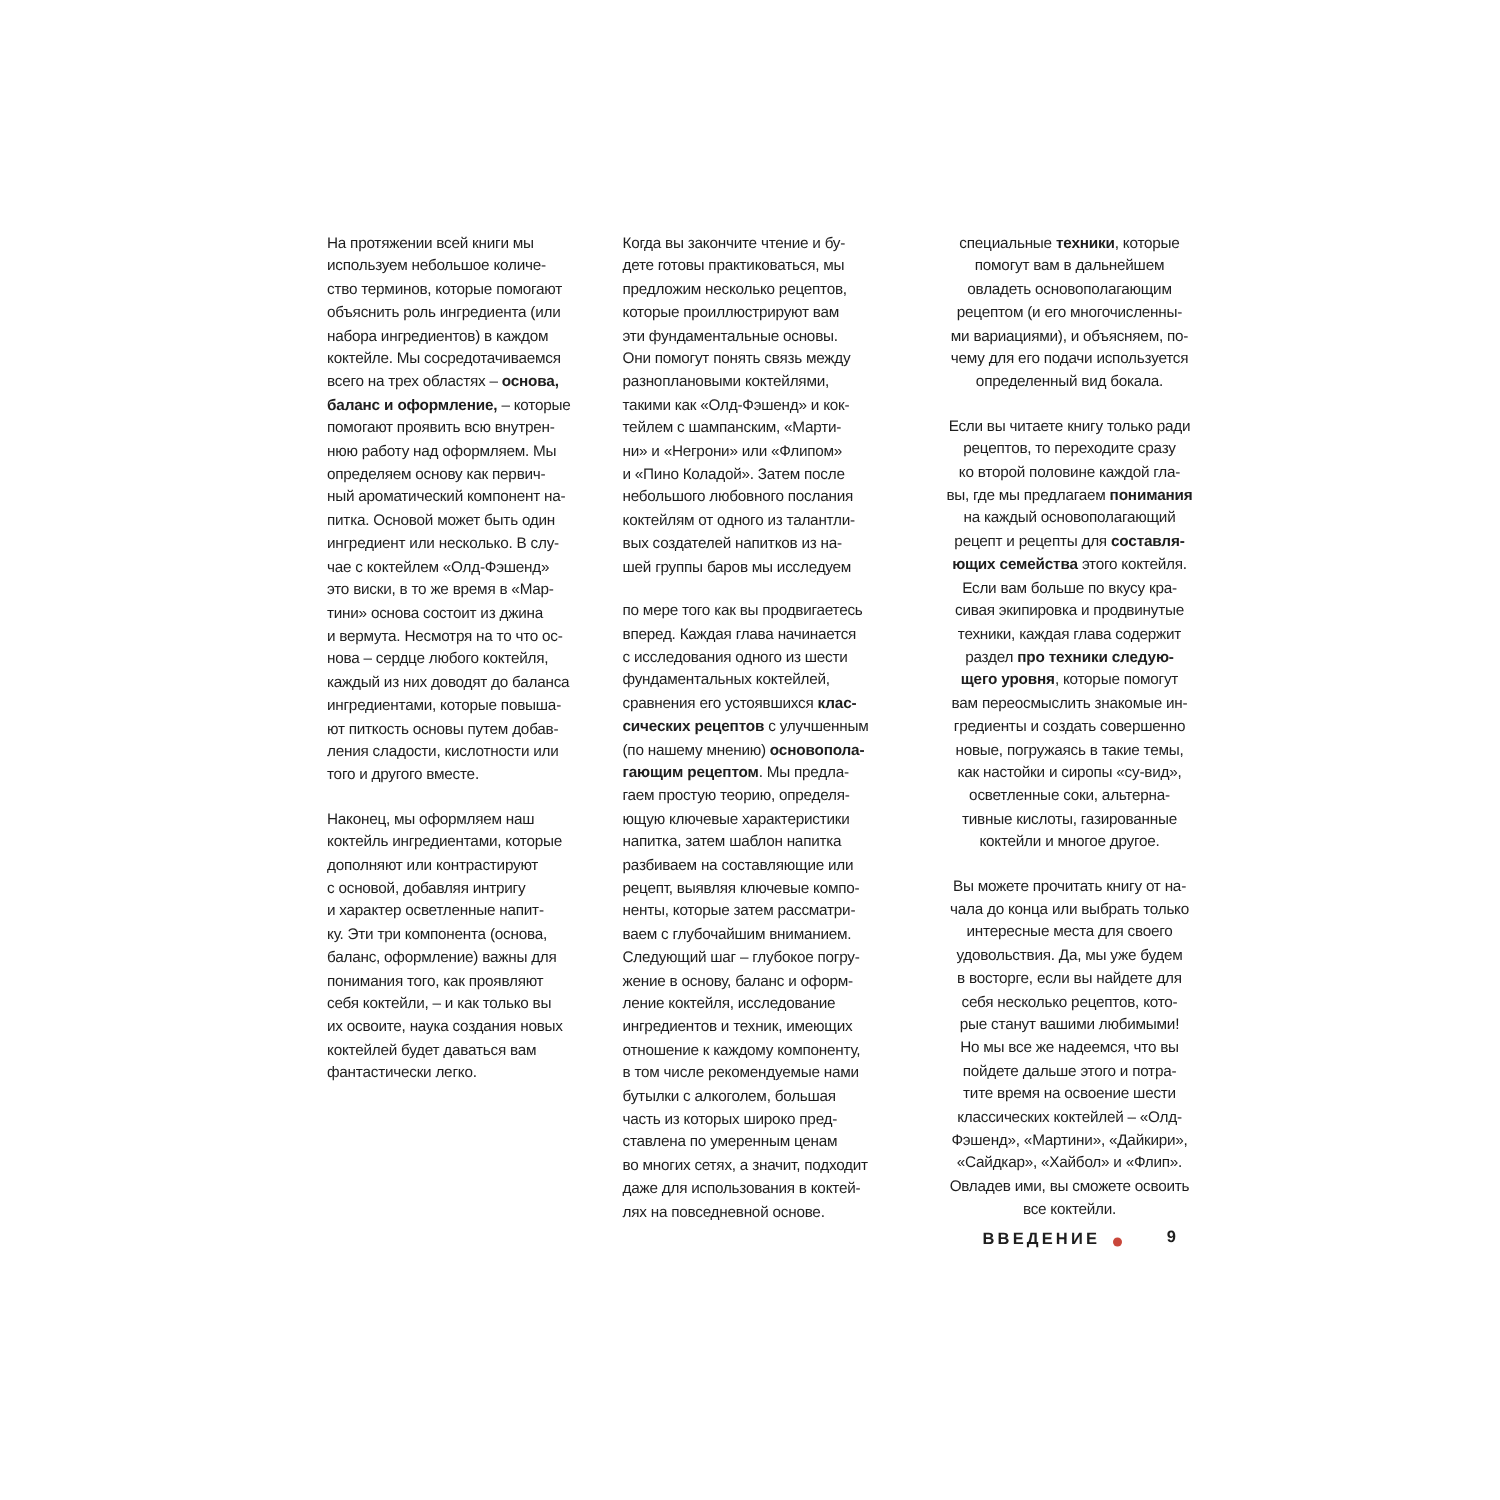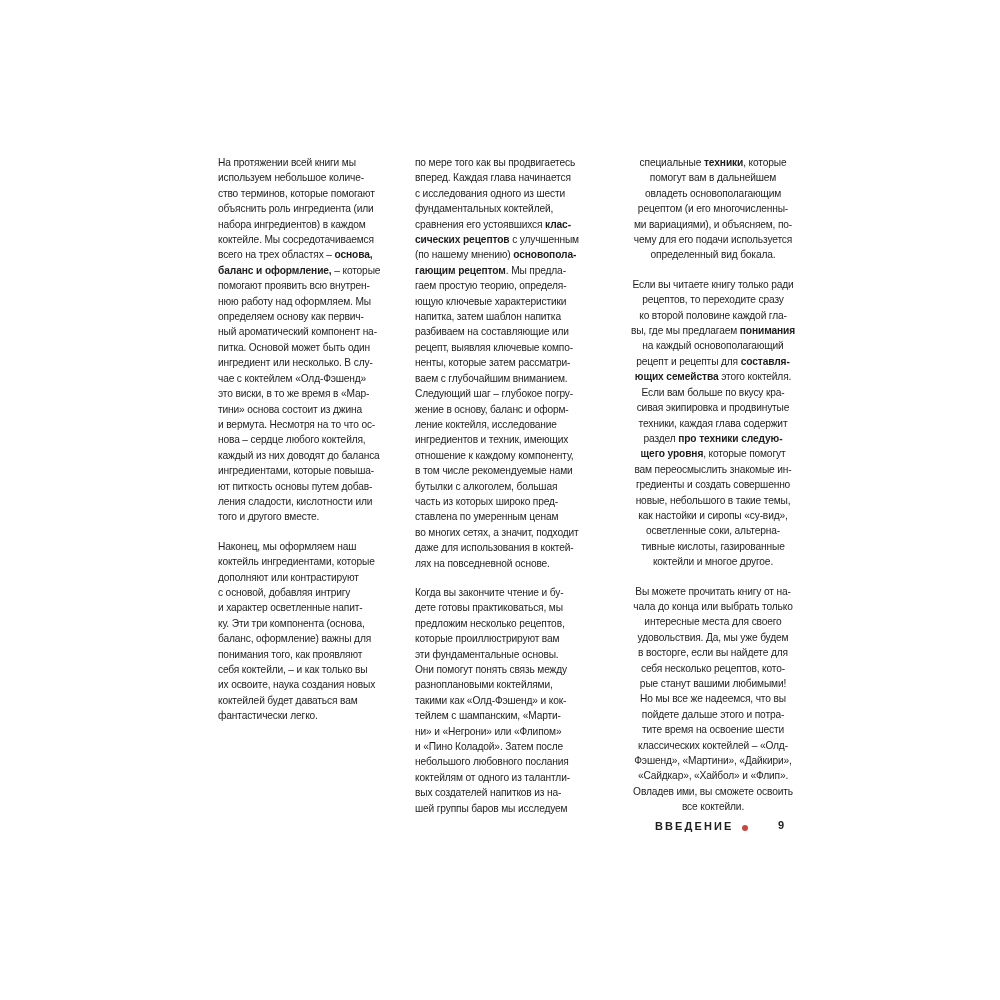--- a/index.html
+++ b/index.html
@@ -108,20 +108,37 @@
         <div class="line">ку. Эти три компонента (основа,</div>
         <div class="line">баланс, оформление) важны для</div>
         <div class="line">понимания того, как проявляют</div>
         <div class="line">себя коктейли, – и как только вы</div>
         <div class="line">их освоите, наука создания новых</div>
         <div class="line">коктейлей будет даваться вам</div>
         <div class="line">фантастически легко.</div>
       </div>
     </div>
   <div class="column" id="col-2">
+      <div class="para">
+        <div class="line">Когда вы закончите чтение и бу-</div>
+        <div class="line">дете готовы практиковаться, мы</div>
+        <div class="line">предложим несколько рецептов,</div>
+        <div class="line">которые проиллюстрируют вам</div>
+        <div class="line">эти фундаментальные основы.</div>
+        <div class="line">Они помогут понять связь между</div>
+        <div class="line">разноплановыми коктейлями,</div>
+        <div class="line">такими как «Олд-Фэшенд» и кок-</div>
+        <div class="line">тейлем с шампанским, «Марти-</div>
+        <div class="line">ни» и «Негрони» или «Флипом»</div>
+        <div class="line">и «Пино Коладой». Затем после</div>
+        <div class="line">небольшого любовного послания</div>
+        <div class="line">коктейлям от одного из талантли-</div>
+        <div class="line">вых создателей напитков из на-</div>
+        <div class="line">шей группы баров мы исследуем</div>
+      </div>
       <div class="para">
         <div class="line">по мере того как вы продвигаетесь</div>
         <div class="line">вперед. Каждая глава начинается</div>
         <div class="line">с исследования одного из шести</div>
         <div class="line">фундаментальных коктейлей,</div>
         <div class="line">сравнения его устоявшихся <b>клас-</b></div>
         <div class="line"><b>сических рецептов</b> с улучшенным</div>
         <div class="line">(по нашему мнению) <b>основопола-</b></div>
         <div class="line"><b>гающим рецептом</b>. Мы предла-</div>
         <div class="line">гаем простую теорию, определя-</div>
@@ -137,37 +154,20 @@
         <div class="line">ингредиентов и техник, имеющих</div>
         <div class="line">отношение к каждому компоненту,</div>
         <div class="line">в том числе рекомендуемые нами</div>
         <div class="line">бутылки с алкоголем, большая</div>
         <div class="line">часть из которых широко пред-</div>
         <div class="line">ставлена по умеренным ценам</div>
         <div class="line">во многих сетях, а значит, подходит</div>
         <div class="line">даже для использования в коктей-</div>
         <div class="line">лях на повседневной основе.</div>
       </div>
-      <div class="para">
-        <div class="line">Когда вы закончите чтение и бу-</div>
-        <div class="line">дете готовы практиковаться, мы</div>
-        <div class="line">предложим несколько рецептов,</div>
-        <div class="line">которые проиллюстрируют вам</div>
-        <div class="line">эти фундаментальные основы.</div>
-        <div class="line">Они помогут понять связь между</div>
-        <div class="line">разноплановыми коктейлями,</div>
-        <div class="line">такими как «Олд-Фэшенд» и кок-</div>
-        <div class="line">тейлем с шампанским, «Марти-</div>
-        <div class="line">ни» и «Негрони» или «Флипом»</div>
-        <div class="line">и «Пино Коладой». Затем после</div>
-        <div class="line">небольшого любовного послания</div>
-        <div class="line">коктейлям от одного из талантли-</div>
-        <div class="line">вых создателей напитков из на-</div>
-        <div class="line">шей группы баров мы исследуем</div>
-      </div>
     </div>
   <div class="column" id="col-3">
       <div class="para">
         <div class="line">специальные <b>техники</b>, которые</div>
         <div class="line">помогут вам в дальнейшем</div>
         <div class="line">овладеть основополагающим</div>
         <div class="line">рецептом (и его многочисленны-</div>
         <div class="line">ми вариациями), и объясняем, по-</div>
         <div class="line">чему для его подачи используется</div>
         <div class="line">определенный вид бокала.</div>
@@ -180,21 +180,21 @@
         <div class="line">на каждый основополагающий</div>
         <div class="line">рецепт и рецепты для <b>составля-</b></div>
         <div class="line"><b>ющих семейства</b> этого коктейля.</div>
         <div class="line">Если вам больше по вкусу кра-</div>
         <div class="line">сивая экипировка и продвинутые</div>
         <div class="line">техники, каждая глава содержит</div>
         <div class="line">раздел <b>про техники следую-</b></div>
         <div class="line"><b>щего уровня</b>, которые помогут</div>
         <div class="line">вам переосмыслить знакомые ин-</div>
         <div class="line">гредиенты и создать совершенно</div>
-        <div class="line">новые, небольшого в такие темы,</div>
+        <div class="line">новые, погружаясь в такие темы,</div>
         <div class="line">как настойки и сиропы «су-вид»,</div>
         <div class="line">осветленные соки, альтерна-</div>
         <div class="line">тивные кислоты, газированные</div>
         <div class="line">коктейли и многое другое.</div>
       </div>
       <div class="para">
         <div class="line">Вы можете прочитать книгу от на-</div>
         <div class="line">чала до конца или выбрать только</div>
         <div class="line">интересные места для своего</div>
         <div class="line">удовольствия. Да, мы уже будем</div>

